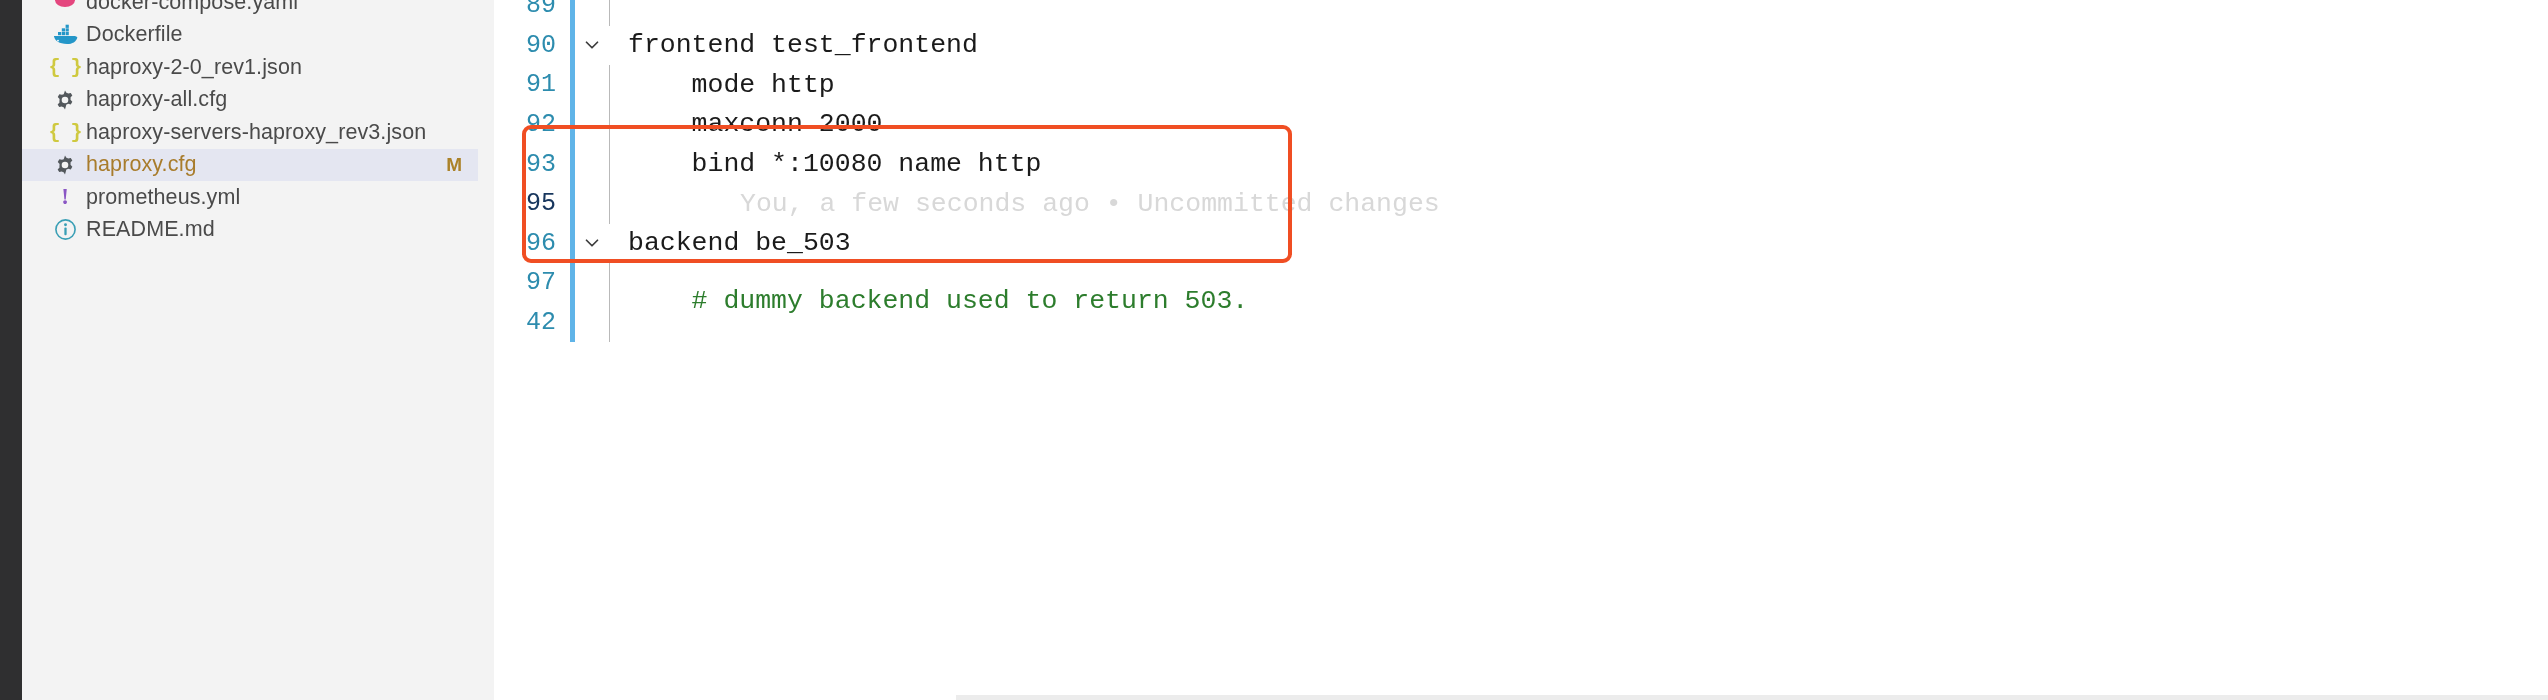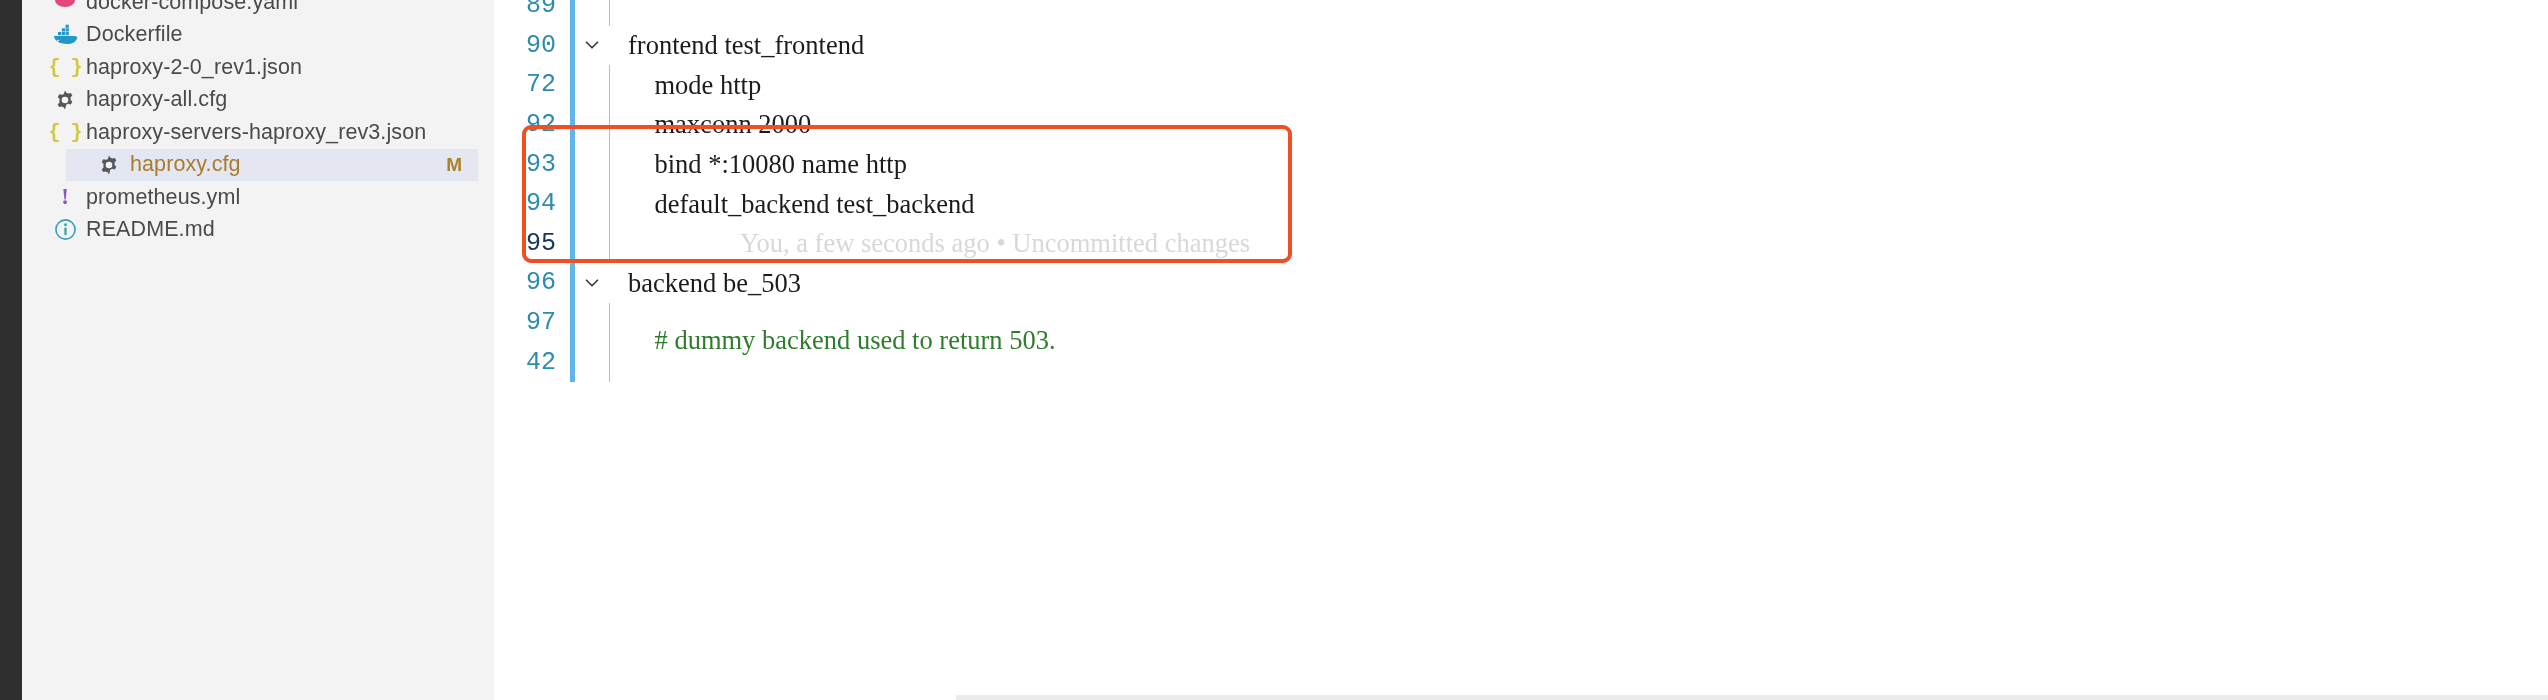--- a/index.html
+++ b/index.html
@@ -10,21 +10,21 @@
 
   
   .activitybar { width:22px; height:700px; background:#2f2f30; flex:0 0 22px; }
 
   
   .sidebar { width:456px; flex:0 0 456px; height:700px; background:#f3f3f3;
              position:relative; overflow:hidden; }
   .tree { position:absolute; left:0; top:-14px; width:456px; }
   .row { height:32.5px; display:flex; align-items:center; position:relative;
          padding-left:30px; white-space:nowrap; }
-  .row.sel { background:#e4e6f1;margin-left:44px; }
+  .row.sel { background:#e4e6f1; }
   .ico { width:26px; flex:0 0 26px; display:flex; align-items:center;
          justify-content:center; margin-right:8px; }
   .ico svg { display:block; }
   .fname { font-size:21.5px; color:#4a4a4a; letter-spacing:.1px;
            font-family:"Liberation Sans", sans-serif; }
   .fname.mod { color:#a87c2c; }
   .badge { position:absolute; right:16px; font-size:19px; color:#ab8229;
            font-weight:600; }
 
   
@@ -49,21 +49,21 @@
 
   .gitbar { width:5px; flex:0 0 5px; height:39.6px; background:#60b4e8; }
 
   .fold { width:34px; flex:0 0 34px; display:flex; align-items:center;
           justify-content:center; }
   .fold svg { display:block; }
 
   .indentline { width:1px; flex:0 0 1px; height:39.6px; background:#b9b9b9;
                 margin-left:0px; }
 
-  .code { font-family:Liberation Serif, serif; font-size:26.5px;
+  .code { font-family:Liberation Mono, monospace; font-size:26.5px;
           color:#1b1b1b; white-space:pre; padding-left:18px; line-height:1; }
   .code.comment { color:#2d7d2d;margin-top:36px; }
   .code.blame { color:#d8d8d8; padding-left:112px; }
 
   .hl99 { position:absolute; left:133px; right:0; top:0; height:39.6px;
           background:#cfcfcf; z-index:0; }
   .cline > * { position:relative; z-index:1; }
 
   
   .annot { position:absolute; border:4px solid #f04e23; border-radius:9px;
@@ -174,46 +174,39 @@
           <span class="gitbar"></span>
           <span class="fold">
             <svg width="22" height="22" viewBox="0 0 24 24" fill="none" stroke="#3c3c3c" stroke-width="1.9" stroke-linecap="round" stroke-linejoin="round">
               <polyline points="6,9 12,15 18,9"></polyline>
             </svg>
           </span>
           <span class="indentline" style="background: transparent;"></span>
           <span class="code">frontend test_frontend</span>
         </div>
         <div class="cline">
-          <span class="lnum">72</span>
+          <span class="lnum">91</span>
           <span class="gitbar"></span>
           <span class="fold"></span>
           <span class="indentline"></span>
           <span class="code">    mode http</span>
         </div>
         <div class="cline">
           <span class="lnum">92</span>
           <span class="gitbar"></span>
           <span class="fold"></span>
           <span class="indentline"></span>
           <span class="code">    maxconn 2000</span>
         </div>
         <div class="cline">
           <span class="lnum">93</span>
           <span class="gitbar"></span>
           <span class="fold"></span>
           <span class="indentline"></span>
           <span class="code">    bind *:10080 name http</span>
-        </div>
-        <div class="cline">
-          <span class="lnum">94</span>
-          <span class="gitbar"></span>
-          <span class="fold"></span>
-          <span class="indentline"></span>
-          <span class="code">    default_backend test_backend</span>
         </div>
         <div class="cline">
           <span class="lnum active">95</span>
           <span class="gitbar"></span>
           <span class="fold"></span>
           <span class="indentline"></span>
           <span class="code"></span>
           <span class="code blame">You, a few seconds ago • Uncommitted changes</span>
         </div>
         <div class="cline">

